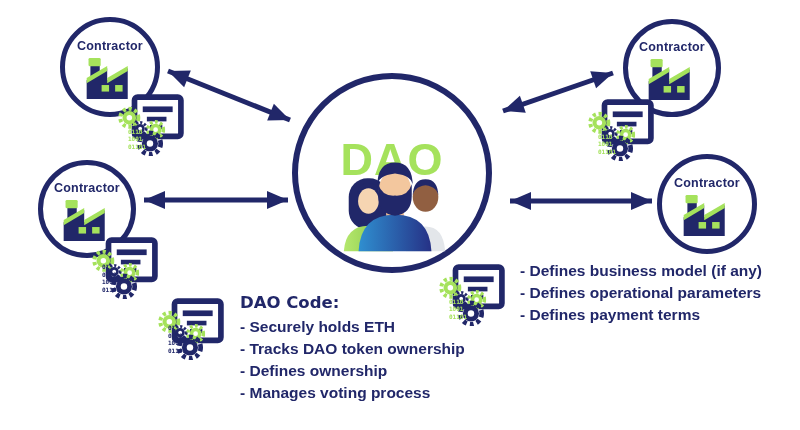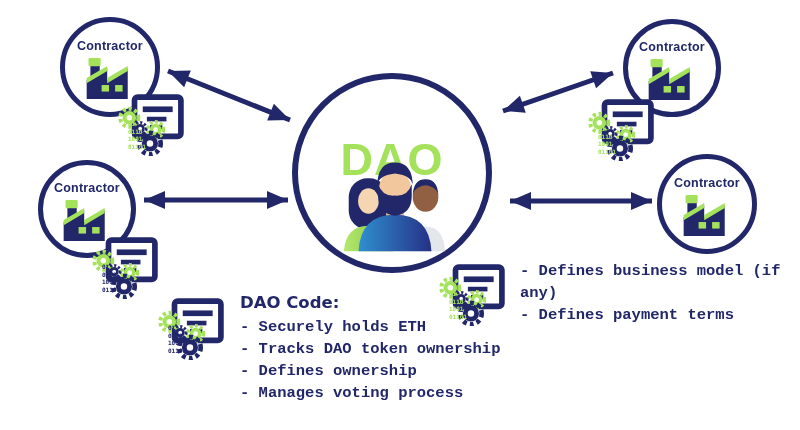--- a/index.html
+++ b/index.html
@@ -28,21 +28,21 @@
   .code-icon{position:absolute;width:66px;height:62px;}
   .code-icon svg{position:absolute;left:0;top:0;width:66px;height:62px;}
   .binary{position:absolute;left:10px;top:26px;z-index:3;
           font:700 6px/7.6px "DejaVu Sans Mono",monospace;letter-spacing:0;}
   .binary.green{color:var(--green);}
   .binary.navy{color:var(--navy);}
   
   .code-text{position:absolute;color:var(--navy);}
   .code-heading{font-size:16.5px;font-weight:800;margin-bottom:4px;
                 font-family:"DejaVu Sans","Liberation Sans",sans-serif;}
-  .code-line{font-size:15.5px;font-weight:700;line-height:22px;font-family:Liberation Mono, monospace;}
+  .code-line{font-size:15.5px;font-weight:700;line-height:22px;}
 </style>
 </head>
 <body>
 
 <div class="stage">
 
   <svg width="0" height="0" style="position:absolute" aria-hidden="true">
     <defs>
       <symbol id="gear" viewBox="-12 -12 24 24">
         <circle r="9.6" fill="none" stroke="currentColor" stroke-width="4.2" stroke-dasharray="3.4 2.9"></circle>
@@ -202,16 +202,17 @@
   <div class="code-text" style="left:240px;top:293px">
     <div class="code-heading">DAO Code:</div>
     <div class="code-line">- Securely holds ETH</div>
     <div class="code-line">- Tracks DAO token ownership</div>
     <div class="code-line">- Defines ownership</div>
     <div class="code-line">- Manages voting process</div>
   </div>
 
   <div class="code-text" style="left:520px;top:260px">
     <div class="code-line">- Defines business model (if any)</div>
+    <div class="code-line">- Defines operational parameters</div>
     <div class="code-line">- Defines payment terms</div>
   </div>
 
 </div>
 
 </body></html>

